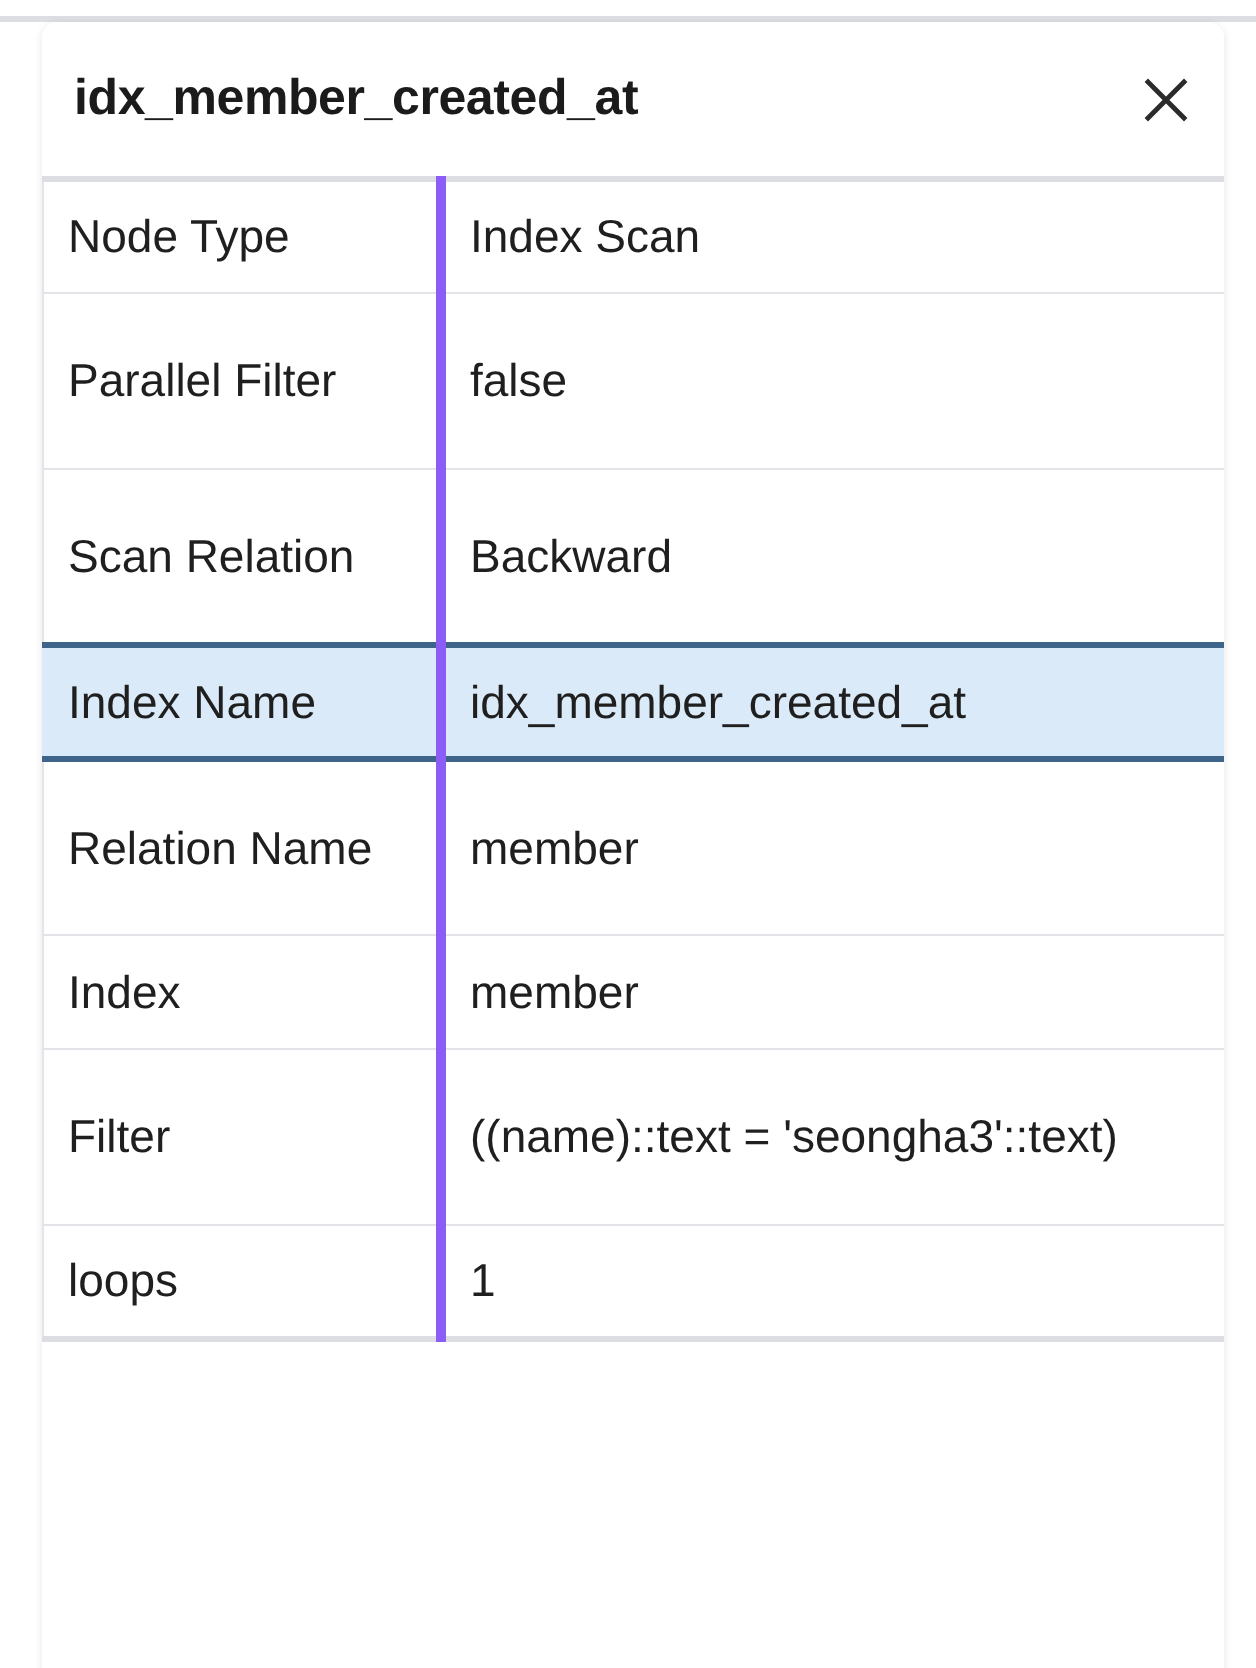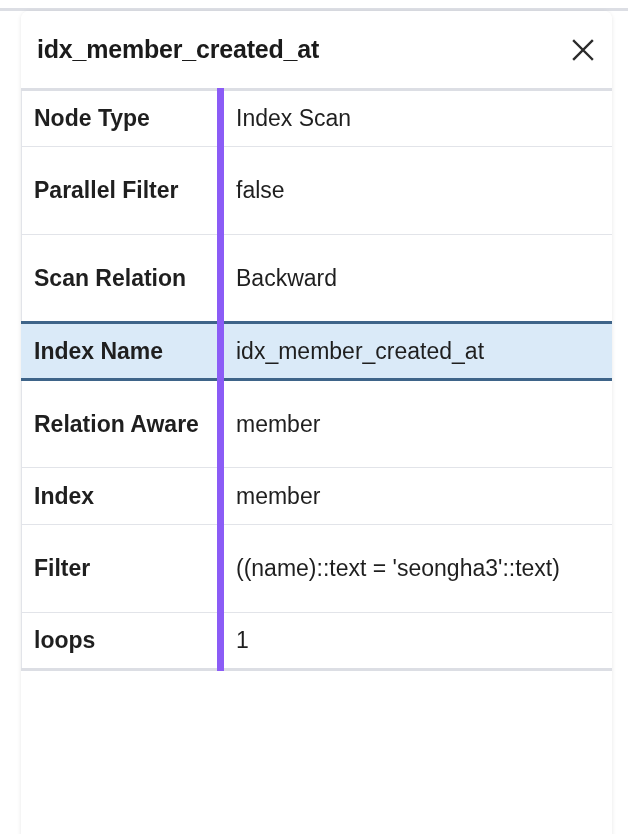--- a/index.html
+++ b/index.html
@@ -91,23 +91,22 @@
     color: #1f1f1f;
     vertical-align: middle;
     line-height: 1.32;
     word-break: break-word;
     overflow-wrap: anywhere;
     height: 57px;
     box-sizing: border-box;
   }
   .props-table td.cell-key {
     border-left: 1px solid #e2e4e9;
-    border-right: 7px solid #8b5cf6;
+    border-right: 5px solid #8b5cf6;
     vertical-align: middle;
-    font-weight: bold;
   }
   .props-table tr:last-child td { border-bottom: none; margin-top: 44px; }
 
   
   .props-table tr.tall td { height: 88px; }
 
   
   .props-table tr.is-selected td {
     background: #daeaf8;
     border-top: 3px solid #3e6489;
@@ -155,21 +154,21 @@
         </tr>
         <tr class="tall">
           <td class="cell-key">Scan Relation</td>
           <td class="cell-value">Backward</td>
         </tr>
         <tr class="is-selected">
           <td class="cell-key">Index Name</td>
           <td class="cell-value">idx_member_created_at</td>
         </tr>
         <tr class="tall">
-          <td class="cell-key">Relation Aware</td>
+          <td class="cell-key">Relation Name</td>
           <td class="cell-value">member</td>
         </tr>
         <tr>
           <td class="cell-key">Index</td>
           <td class="cell-value">member</td>
         </tr>
         <tr class="tall">
           <td class="cell-key">Filter</td>
           <td class="cell-value">((name)::text = 'seongha3'::text)</td>
         </tr>

